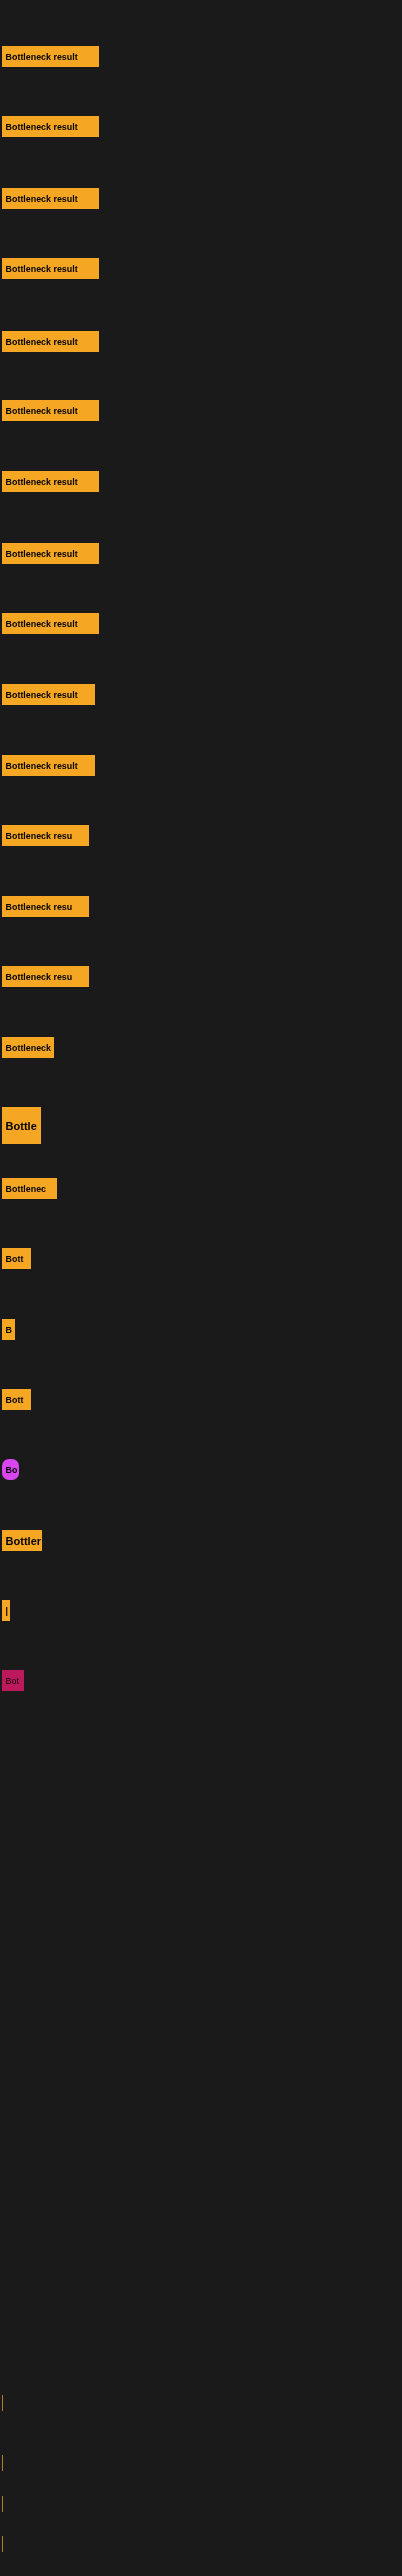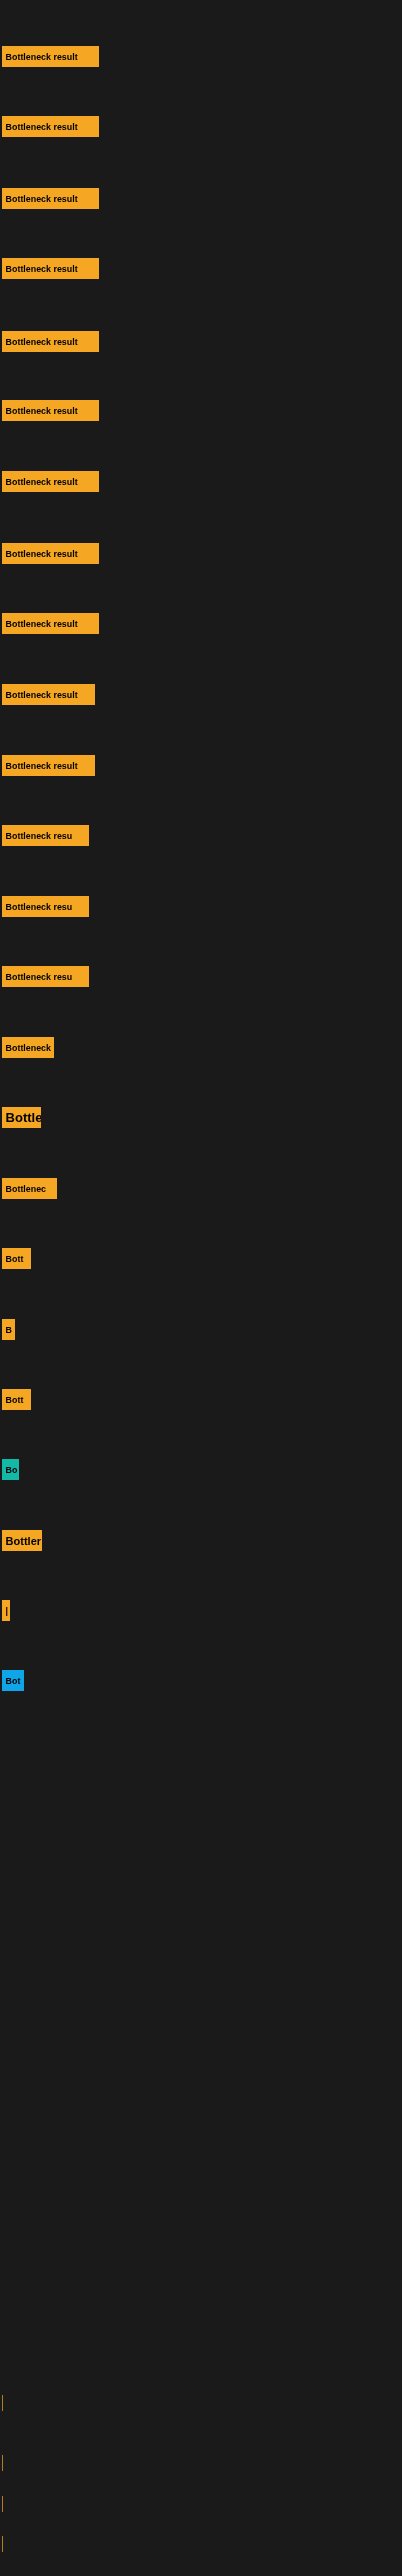--- a/index.html
+++ b/index.html
@@ -36,28 +36,28 @@
       <div style="position: absolute; left: 1.6px; top: 400px; background-color: rgb(245, 166, 35); color: rgb(0, 0, 0); font-size: 8.9px; font-weight: bold; font-family: Arial, sans-serif; padding: 2.4px 4px; white-space: nowrap; overflow: hidden; max-width: 97px; width: 97px; height: 21px; display: flex; align-items: center;">Bottleneck result</div>
       <div style="position: absolute; left: 1.6px; top: 471px; background-color: rgb(245, 166, 35); color: rgb(0, 0, 0); font-size: 8.9px; font-weight: bold; font-family: Arial, sans-serif; padding: 2.4px 4px; white-space: nowrap; overflow: hidden; max-width: 97px; width: 97px; height: 21px; display: flex; align-items: center;">Bottleneck result</div>
       <div style="position: absolute; left: 1.6px; top: 543px; background-color: rgb(245, 166, 35); color: rgb(0, 0, 0); font-size: 8.9px; font-weight: bold; font-family: Arial, sans-serif; padding: 2.4px 4px; white-space: nowrap; overflow: hidden; max-width: 97px; width: 97px; height: 21px; display: flex; align-items: center;">Bottleneck result</div>
       <div style="position: absolute; left: 1.6px; top: 613px; background-color: rgb(245, 166, 35); color: rgb(0, 0, 0); font-size: 8.9px; font-weight: bold; font-family: Arial, sans-serif; padding: 2.4px 4px; white-space: nowrap; overflow: hidden; max-width: 97px; width: 97px; height: 21px; display: flex; align-items: center;">Bottleneck result</div>
       <div style="position: absolute; left: 1.6px; top: 684px; background-color: rgb(245, 166, 35); color: rgb(0, 0, 0); font-size: 8.9px; font-weight: bold; font-family: Arial, sans-serif; padding: 2.4px 4px; white-space: nowrap; overflow: hidden; max-width: 93px; width: 93px; height: 21px; display: flex; align-items: center;">Bottleneck result</div>
       <div style="position: absolute; left: 1.6px; top: 755px; background-color: rgb(245, 166, 35); color: rgb(0, 0, 0); font-size: 8.9px; font-weight: bold; font-family: Arial, sans-serif; padding: 2.4px 4px; white-space: nowrap; overflow: hidden; max-width: 93px; width: 93px; height: 21px; display: flex; align-items: center;">Bottleneck result</div>
       <div style="position: absolute; left: 1.6px; top: 825px; background-color: rgb(245, 166, 35); color: rgb(0, 0, 0); font-size: 8.9px; font-weight: bold; font-family: Arial, sans-serif; padding: 2.4px 4px; white-space: nowrap; overflow: hidden; max-width: 87px; width: 87px; height: 21px; display: flex; align-items: center;">Bottleneck resu</div>
       <div style="position: absolute; left: 1.6px; top: 896px; background-color: rgb(245, 166, 35); color: rgb(0, 0, 0); font-size: 8.9px; font-weight: bold; font-family: Arial, sans-serif; padding: 2.4px 4px; white-space: nowrap; overflow: hidden; max-width: 87px; width: 87px; height: 21px; display: flex; align-items: center;">Bottleneck resu</div>
       <div style="position: absolute; left: 1.6px; top: 966px; background-color: rgb(245, 166, 35); color: rgb(0, 0, 0); font-size: 8.9px; font-weight: bold; font-family: Arial, sans-serif; padding: 2.4px 4px; white-space: nowrap; overflow: hidden; max-width: 87px; width: 87px; height: 21px; display: flex; align-items: center;">Bottleneck resu</div>
       <div style="position: absolute; left: 1.6px; top: 1037px; background-color: rgb(245, 166, 35); color: rgb(0, 0, 0); font-size: 8.9px; font-weight: bold; font-family: Arial, sans-serif; padding: 2.4px 4px; white-space: nowrap; overflow: hidden; max-width: 63px; width: 52px; height: 21px; display: flex; align-items: center;">Bottleneck</div>
-      <div style="position: absolute; left: 1.6px; top: 1107px; background-color: rgb(245, 166, 35); color: rgb(0, 0, 0); font-size: 13px; font-weight: bold; font-family: Arial, sans-serif; padding: 6px 4px; white-space: nowrap; overflow: hidden; max-width: 39px; width: 39px; height: 21px; display: flex; align-items: center;">Bottle</div>
+      <div style="position: absolute; left: 1.6px; top: 1107px; background-color: rgb(245, 166, 35); color: rgb(0, 0, 0); font-size: 11px; font-weight: bold; font-family: Arial, sans-serif; padding: 6px 4px; white-space: nowrap; overflow: hidden; max-width: 39px; width: 39px; height: 37px; display: flex; align-items: center;">Bottle</div>
       <div style="position: absolute; left: 1.6px; top: 1178px; background-color: rgb(245, 166, 35); color: rgb(0, 0, 0); font-size: 8.9px; font-weight: bold; font-family: Arial, sans-serif; padding: 2.4px 4px; white-space: nowrap; overflow: hidden; max-width: 55px; width: 70px; height: 21px; display: flex; align-items: center;">Bottlenec</div>
       <div style="position: absolute; left: 1.6px; top: 1248px; background-color: rgb(245, 166, 35); color: rgb(0, 0, 0); font-size: 8.9px; font-weight: bold; font-family: Arial, sans-serif; padding: 2.4px 4px; white-space: nowrap; overflow: hidden; max-width: 29px; width: 29px; height: 21px; display: flex; align-items: center;">Bott</div>
       <div style="position: absolute; left: 1.6px; top: 1319px; background-color: rgb(245, 166, 35); color: rgb(0, 0, 0); font-size: 8.9px; font-weight: bold; font-family: Arial, sans-serif; padding: 2.4px 4px; white-space: nowrap; overflow: hidden; max-width: 13px; width: 13px; height: 21px; display: flex; align-items: center;">B</div>
       <div style="position: absolute; left: 1.6px; top: 1389px; background-color: rgb(245, 166, 35); color: rgb(0, 0, 0); font-size: 8.9px; font-weight: bold; font-family: Arial, sans-serif; padding: 2.4px 4px; white-space: nowrap; overflow: hidden; max-width: 29px; width: 29px; height: 21px; display: flex; align-items: center;">Bott</div>
-      <div style="position: absolute; left: 1.6px; top: 1459px; background-color: #14b8a6; color: rgb(0, 0, 0); font-size: 8.9px; font-weight: bold; font-family: Arial, sans-serif; padding: 2.4px 4px; white-space: nowrap; overflow: hidden; max-width: 17.7px; width: 17.7px; height: 21px; display: flex; align-items: center;">Bo</div>
+      <div style="position: absolute; left: 1.6px; top: 1459px; background-color: #d946ef; color: rgb(0, 0, 0); font-size: 8.9px; font-weight: bold; font-family: Arial, sans-serif; padding: 2.4px 4px; white-space: nowrap; overflow: hidden; max-width: 17.7px; width: 17.7px; height: 21px; display: flex; align-items: center; border-radius: 7px;">Bo</div>
       <div style="position: absolute; left: 1.6px; top: 1530px; background-color: rgb(245, 166, 35); color: rgb(0, 0, 0); font-size: 11px; font-weight: bold; font-family: Arial, sans-serif; padding: 2.4px 4px; white-space: nowrap; overflow: hidden; max-width: 40px; width: 40px; height: 21px; display: flex; align-items: center;">Bottler</div>
       <div style="position: absolute; left: 1.6px; top: 1600px; background-color: rgb(245, 166, 35); color: rgb(0, 0, 0); font-size: 8.9px; font-weight: bold; font-family: Arial, sans-serif; padding: 2.4px 4px; white-space: nowrap; overflow: hidden; max-width: 8px; width: 8px; height: 21px; display: flex; align-items: center;">|</div>
-      <div style="position: absolute; left: 1.6px; top: 1670px; background-color: #0ea5e9; color: rgb(0, 0, 0); font-size: 8.9px; font-weight: bold; font-family: Arial, sans-serif; padding: 2.4px 4px; white-space: nowrap; overflow: hidden; max-width: 22.5px; width: 22.5px; height: 21px; display: flex; align-items: center;">Bot</div>
+      <div style="position: absolute; left: 1.6px; top: 1670px; background-color: #be185d; color: rgb(0, 0, 0); font-size: 8.9px; font-weight: normal; font-family: Arial, sans-serif; padding: 2.4px 4px; white-space: nowrap; overflow: hidden; max-width: 22.5px; width: 22.5px; height: 21px; display: flex; align-items: center;">Bot</div>
       <div style="position: absolute; left: 1.6px; top: 2395px; width: 1.6px; height: 16px; background-color: rgb(245, 166, 35); opacity: 0.7;"></div>
       <div style="position: absolute; left: 1.6px; top: 2455px; width: 1.6px; height: 16px; background-color: rgb(245, 166, 35); opacity: 0.7;"></div>
       <div style="position: absolute; left: 1.6px; top: 2496px; width: 1.6px; height: 16px; background-color: rgb(245, 166, 35); opacity: 0.7;"></div>
       <div style="position: absolute; left: 1.6px; top: 2536px; width: 1.6px; height: 16px; background-color: rgb(245, 166, 35); opacity: 0.7;"></div>
     </div>
 </div>
 
 
 </body></html>

